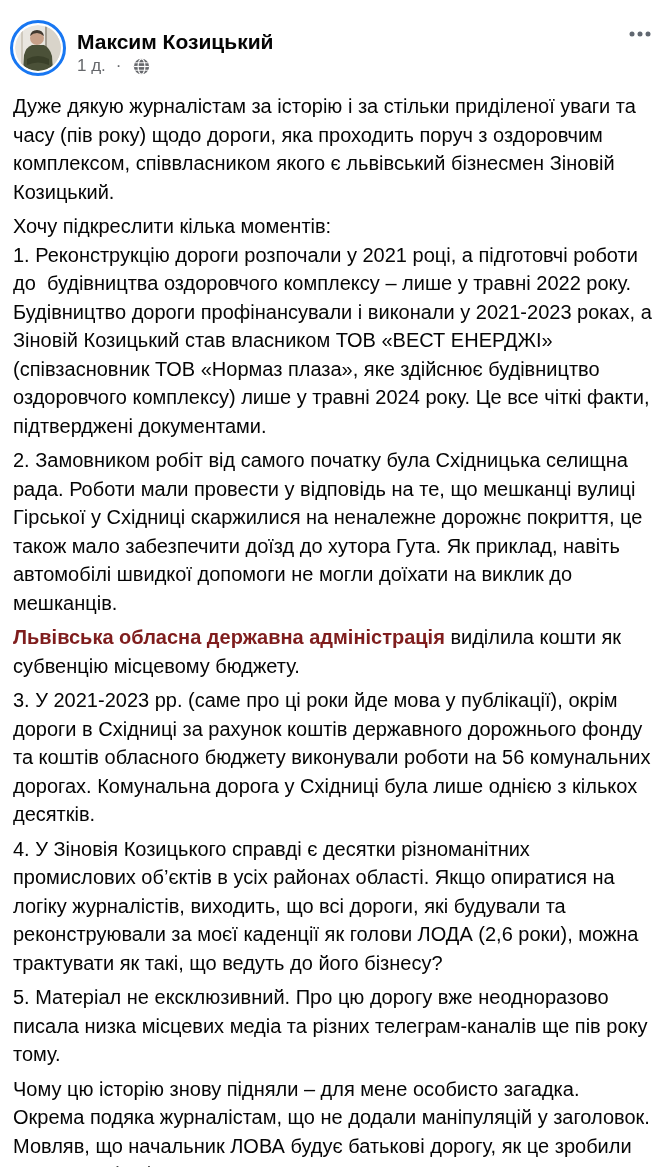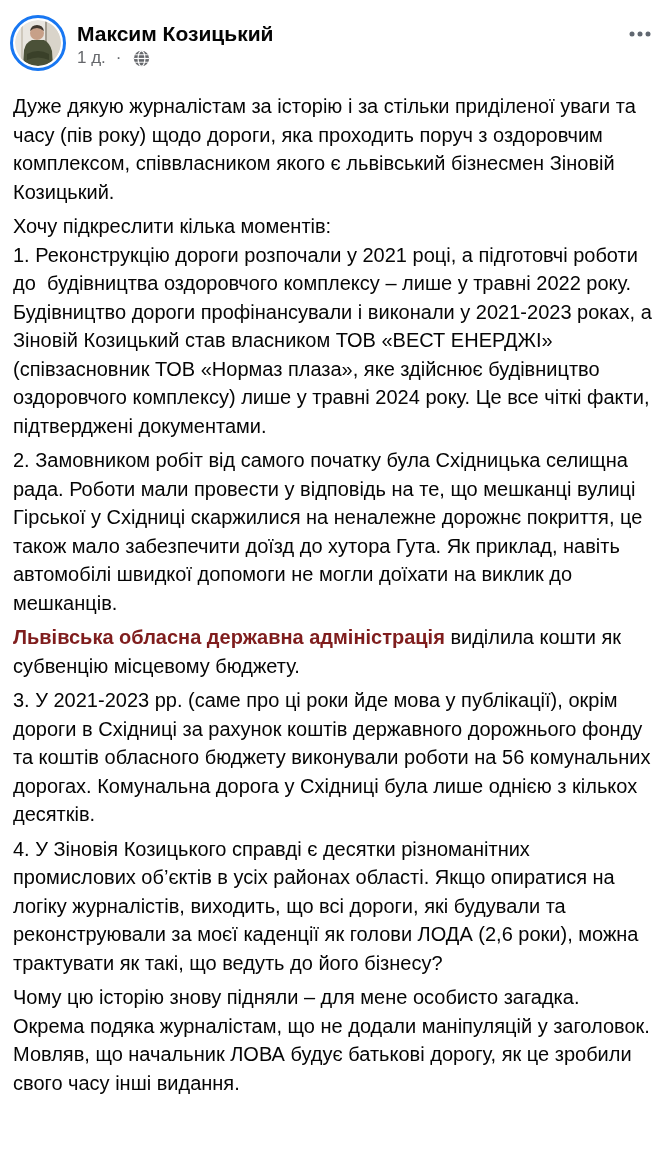--- a/index.html
+++ b/index.html
@@ -11,21 +11,21 @@
   .post {
     width: 670px;
     min-height: 1167px;
     background: #ffffff;
     box-sizing: border-box;
     position: relative;
   }
   
   .post-header {
     display: flex;
-    align-items: center;
+    align-items: flex-end;
     padding: 10px 16px 0 10px;
     position: relative;
     height: 66px;
     box-sizing: content-box;
   }
   .avatar-wrap {
     width: 56px;
     height: 56px;
     border-radius: 50%;
     border: 3px solid #1877f2;
@@ -148,16 +148,17 @@
   </div>
 
   <div class="post-body">
     <p>Дуже дякую журналістам за історію і за стільки приділеної уваги та часу (пів року) щодо дороги, яка проходить поруч з оздоровчим комплексом, співвласником якого є львівський бізнесмен Зіновій Козицький.</p>
     <p>Хочу підкреслити кілька моментів:
 1. Реконструкцію дороги розпочали у 2021 році, а підготовчі роботи до  будівництва оздоровчого комплексу – лише у травні 2022 року. Будівництво дороги профінансували і виконали у 2021-2023 роках, а Зіновій Козицький став власником ТОВ «ВЕСТ ЕНЕРДЖІ» (співзасновник ТОВ «Нормаз плаза», яке здійснює будівництво оздоровчого комплексу) лише у травні 2024 року. Це все чіткі факти, підтверджені документами.</p>
     <p>2. Замовником робіт від самого початку була Східницька селищна рада. Роботи мали провести у відповідь на те, що мешканці вулиці Гірської у Східниці скаржилися на неналежне дорожнє покриття, це також мало забезпечити доїзд до хутора Гута. Як приклад, навіть автомобілі швидкої допомоги не могли доїхати на виклик до мешканців.</p>
     <p><a class="mention">Львівська обласна державна адміністрація</a><span> виділила кошти як субвенцію місцевому бюджету.</span></p>
     <p>3. У 2021-2023 рр. (саме про ці роки йде мова у публікації), окрім дороги в Східниці за рахунок коштів державного дорожнього фонду та коштів обласного бюджету виконували роботи на 56 комунальних дорогах. Комунальна дорога у Східниці була лише однією з кількох десятків.</p>
     <p>4. У Зіновія Козицького справді є десятки різноманітних промислових об’єктів в усіх районах області. Якщо опиратися на логіку журналістів, виходить, що всі дороги, які будували та реконструювали за моєї каденції як голови ЛОДА (2,6 роки), можна трактувати як такі, що ведуть до його бізнесу?</p>
+    <p>5. Матеріал не ексклюзивний. Про цю дорогу вже неодноразово писала низка місцевих медіа та різних телеграм-каналів ще пів року тому.</p>
     <p>Чому цю історію знову підняли – для мене особисто загадка. Окрема подяка журналістам, що не додали маніпуляцій у заголовок. Мовляв, що начальник ЛОВА будує батькові дорогу, як це зробили свого часу інші видання.</p>
   </div>
 
 </div>
 
 </body></html>

